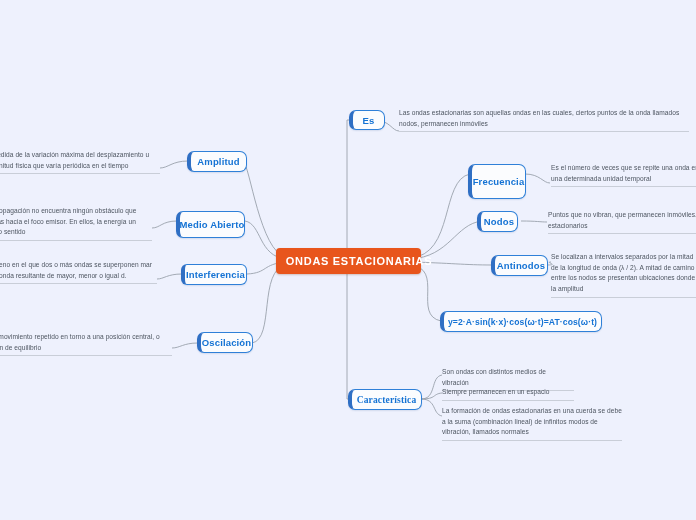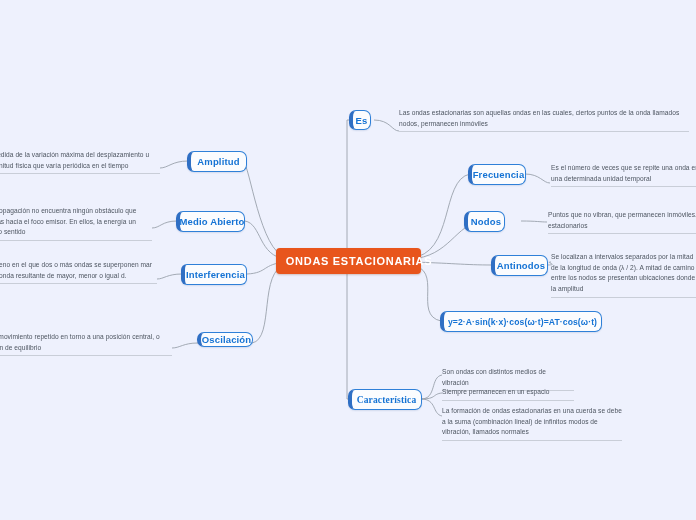--- a/index.html
+++ b/index.html
@@ -107,57 +107,57 @@
       <path d="M177 221 C 162 221, 160 228, 152 228"></path>
       <path d="M182 274 C 167 274, 164 279, 157 279"></path>
       <path d="M198 343 C 183 343, 180 348, 172 348"></path>
     </g>
   </svg>
 
   <div class="node center" style="left:276px; top:248px; width:145px; height:26px;">
     <span>ONDAS ESTACIONARIAS</span>
   </div>
 
-  <div class="node" style="left:349px; top:110px; width:22px; height:20px;">
+  <div class="node" style="left:349px; top:110px; width:36px; height:20px;">
     <span>Es</span>
   </div>
 
-  <div class="node" style="left:468px; top:164px; width:58px; height:21px;">
+  <div class="node" style="left:468px; top:164px; width:58px; height:35px;">
     <span>Frecuencia</span>
   </div>
 
-  <div class="node" style="left:464px; top:211px; width:41px; height:21px;">
+  <div class="node" style="left:477px; top:211px; width:41px; height:21px;">
     <span>Nodos</span>
   </div>
 
   <div class="node" style="left:491px; top:255px; width:57px; height:21px;align-items:center;">
     <span>Antinodos</span>
   </div>
 
   <div class="node formula" style="left:440px; top:311px; width:162px; height:21px;">
     <span>y=2·A·sin(k·x)·cos(ω·t)=AT·cos(ω·t)</span>
   </div>
 
   <div class="node" style="left:348px; top:389px; width:74px; height:21px;font-family:Liberation Serif, serif;">
     <span>Característica</span>
   </div>
 
   <div class="node" style="left:187px; top:151px; width:60px; height:21px;">
     <span>Amplitud</span>
   </div>
 
-  <div class="node" style="left:176px; top:211px; width:69px; height:21px;">
+  <div class="node" style="left:176px; top:211px; width:69px; height:27px;">
     <span>Medio Abierto</span>
   </div>
 
   <div class="node" style="left:181px; top:264px; width:66px; height:21px;border-radius:6px;">
     <span>Interferencia</span>
   </div>
 
-  <div class="node" style="left:197px; top:332px; width:56px; height:15px;">
+  <div class="node" style="left:197px; top:332px; width:56px; height:21px;">
     <span>Oscilación</span>
   </div>
 
   <div class="leaf" style="left:399px; top:108px; width:290px;">Las ondas estacionarias son aquellas ondas en las cuales, ciertos puntos de la onda llamados nodos, permanecen inmóviles</div>
 
   <div class="leaf" style="left:551px; top:163px; width:150px;">Es el número de veces que se repite una onda en una determinada unidad temporal</div>
 
   <div class="leaf" style="left:548px; top:210px; width:152px;">Puntos que no vibran, que permanecen inmóviles. estacionarios</div>
 
   <div class="leaf" style="left:551px; top:252px; width:150px;">Se localizan a intervalos separados por la mitad de la longitud de onda (λ / 2). A mitad de camino entre los nodos se presentan ubicaciones donde la amplitud</div>

